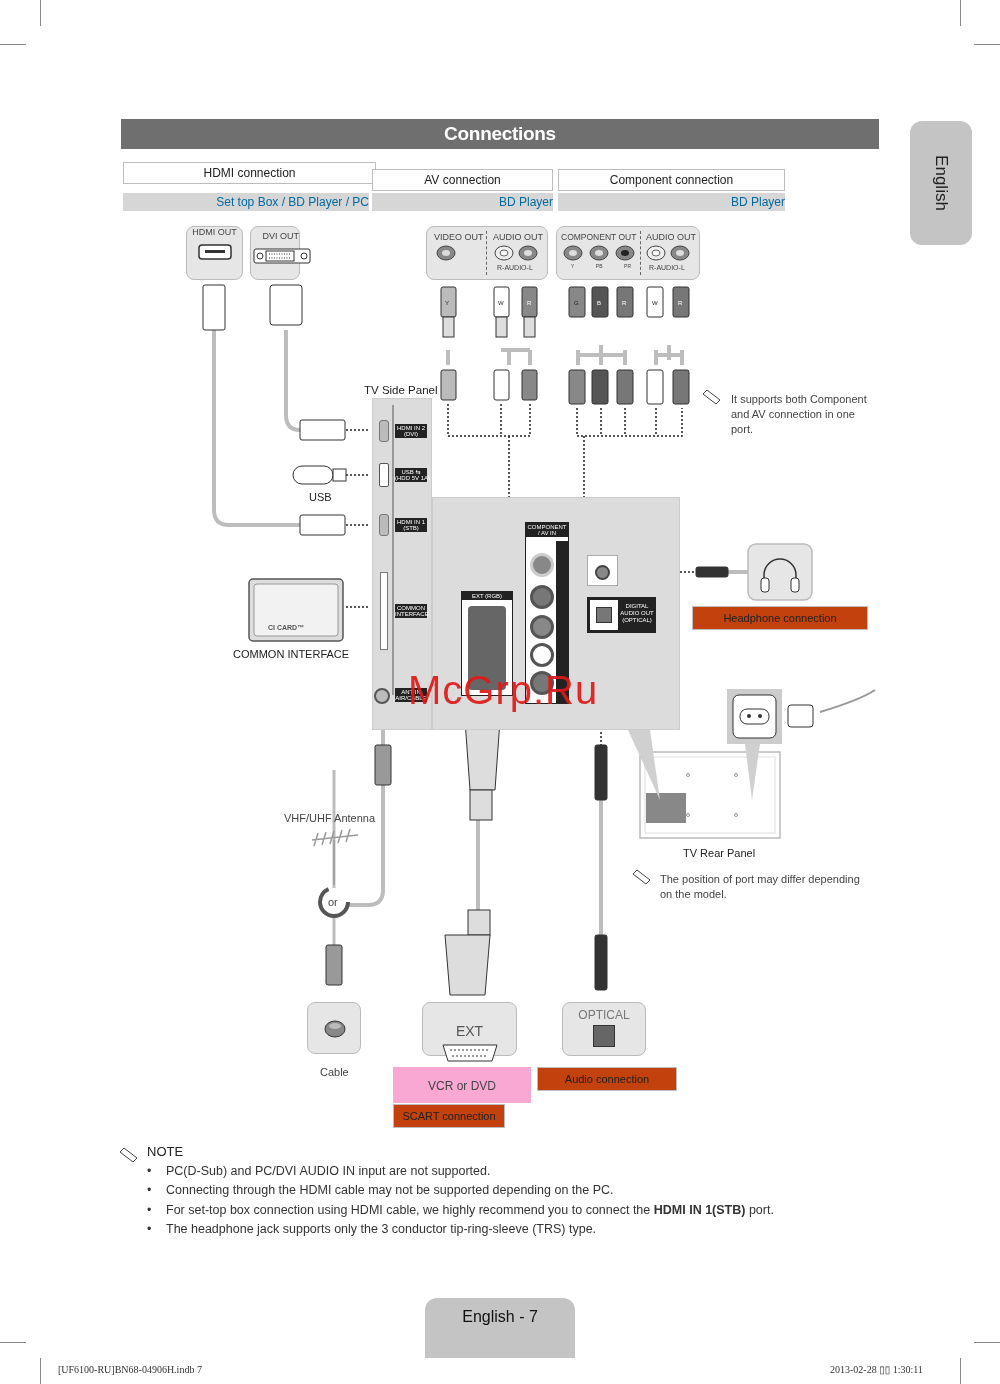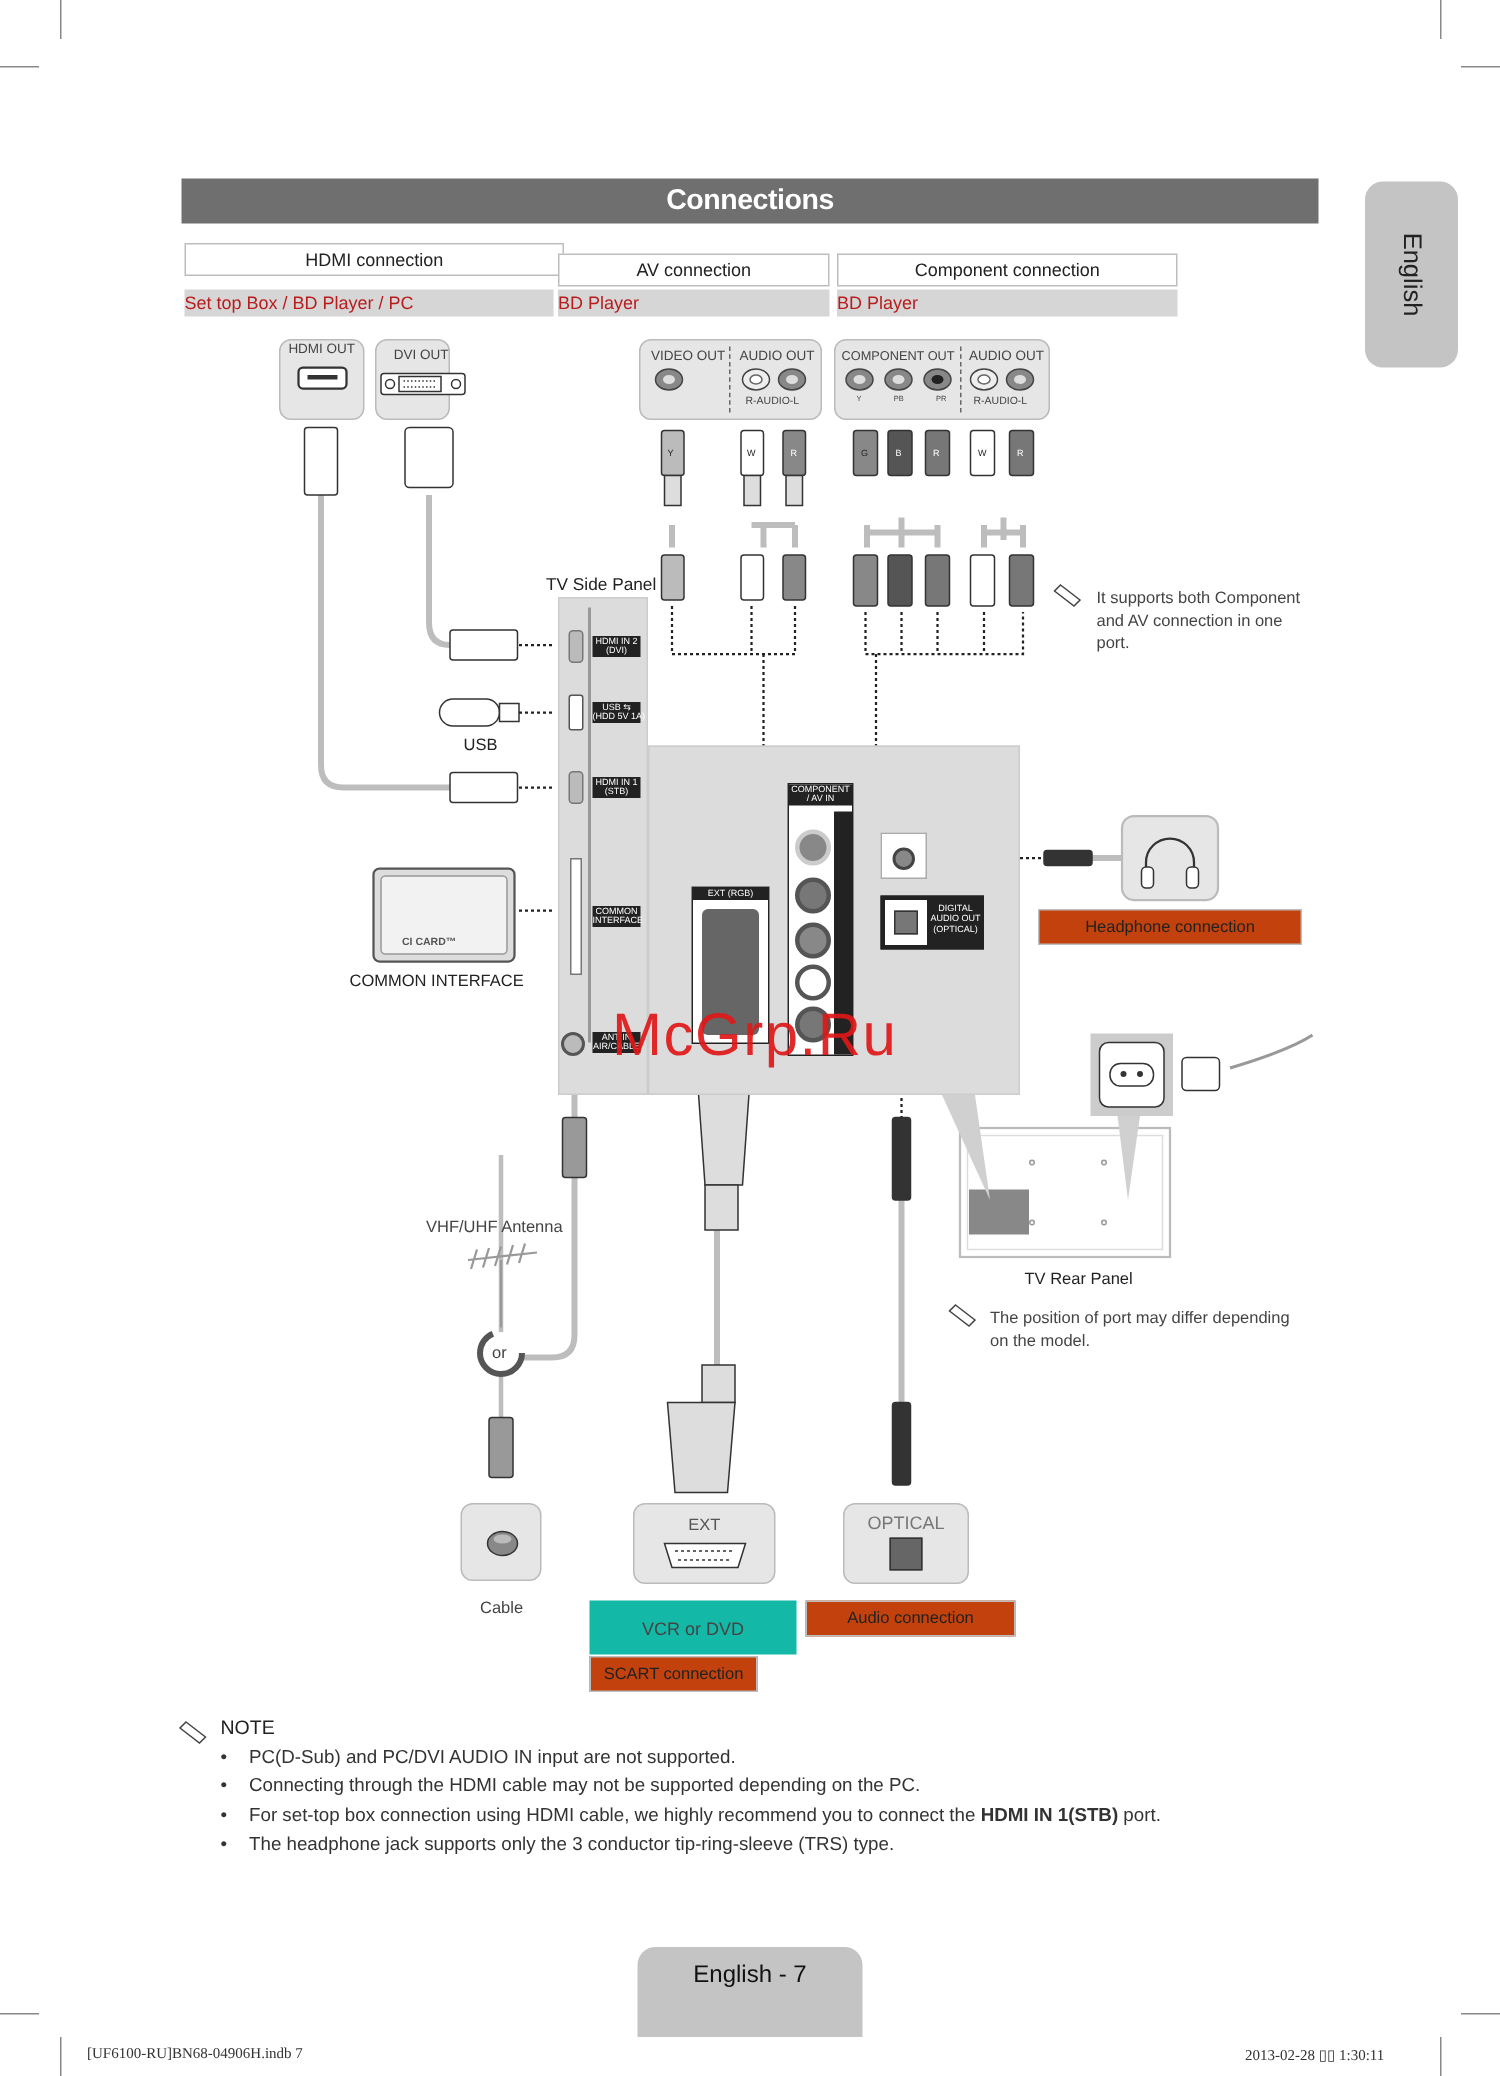--- a/index.html
+++ b/index.html
@@ -6,21 +6,21 @@
   body { width: 1000px; height: 1384px; background: #ffffff; position: relative; overflow: hidden;
          font-family: "Liberation Sans", sans-serif; color: #222; }
   .abs { position: absolute; }
   .crop { position: absolute; background: #888; }
   .title-bar { left: 121px; top: 119px; width: 758px; height: 30px; background: #6f6f6f;
                color: #fff; font-size: 19px; font-weight: bold; text-align: center; line-height: 30px; letter-spacing: -0.3px; }
   .side-tab { left: 910px; top: 121px; width: 62px; height: 124px; background: #c4c4c4; border-radius: 12px; }
   .side-tab span { position: absolute; left: 50%; top: 50%; transform: translate(-50%,-50%) rotate(90deg);
                    font-size: 17px; color: #222; white-space: nowrap; }
   .hdr-box { border: 1px solid #bdbdbd; background: #fff; font-size: 12px; text-align: center; height: 22px; line-height: 20px; }
-  .sub-box { background: #d6d6d6; font-size: 12px; color: #b91c1c; text-align: left; height: 18px; line-height: 18px; }
+  .sub-box { background: #d6d6d6; font-size: 12px; color: #0369a1; text-align: right; height: 18px; line-height: 18px; }
   .port-box { border: 1.5px solid #bbb; border-radius: 8px; background: #e6e6e6; font-size: 9px; color: #444; }
   .panel-side { left: 372px; top: 398px; width: 60px; height: 332px; background: #dcdcdc; border: 1.5px solid #ccc; }
   .panel-rear { left: 432px; top: 497px; width: 248px; height: 233px; background: #dcdcdc; border: 1.5px solid #ccc; }
   .blk-label { background: #222; color: #fff; font-size: 6px; line-height: 6px; text-align: center; padding: 1px 0; }
   .lbl { font-size: 11px; color: #222; }
   .note-txt { font-size: 11px; color: #444; line-height: 15px; }
   .notes { left: 121px; top: 1144px; width: 720px; }
   .notes .head { font-size: 13px; display: flex; align-items: center; gap: 4px; }
   .notes ul { list-style: none; margin-top: 3px; }
   .notes li { font-size: 12.5px; color: #333; line-height: 19.3px; padding-left: 45px; position: relative; }
@@ -327,33 +327,33 @@
 <div class="abs note-txt" style="left:660px;top:872px;width:200px">The position of port may differ depending on the model.</div>
 
 <div class="abs bottom-box" style="left:307px;top:1002px;width:54px;height:52px">
   <svg class="abs" style="left:14px;top:16px" width="26" height="20">
       <ellipse cx="13" cy="10" rx="10" ry="8" fill="#888" stroke="#333"></ellipse>
       <ellipse cx="13" cy="7" rx="6" ry="3" fill="#bbb"></ellipse>
     </svg>
 </div>
 <div class="abs lbl" style="left:320px;top:1066px;color:#444">Cable</div>
 <div class="abs bottom-box" style="left:422px;top:1002px;width:95px;height:54px;text-align:center">
-  <div style="font-size:11px;color:#555;margin-top:8px">EXT</div>
+  <div style="font-size:14px;color:#555;margin-top:20px">EXT</div>
   <svg width="60" height="22" style="margin-top:3px">
       <path d="M3 3 H57 L52 19 H8 Z" fill="#fff" stroke="#333"></path>
       <line x1="10" y1="8" x2="50" y2="8" stroke="#333" stroke-dasharray="2 2"></line>
       <line x1="12" y1="14" x2="48" y2="14" stroke="#333" stroke-dasharray="2 2"></line>
     </svg>
 </div>
 <div class="abs bottom-box" style="left:562px;top:1002px;width:84px;height:54px;text-align:center">
   <div style="font-size:12px;color:#777;margin-top:5px">OPTICAL</div>
   <div style="width:22px;height:22px;background:#666;border:1px solid #333;margin:3px auto 0"></div>
 </div>
 
-<div class="abs" style="left:393px;top:1067px;width:138px;height:36px;background:#14b8a6;font-size:12px;color:#444;text-align:center;line-height:38px">VCR or DVD</div>
+<div class="abs" style="left:393px;top:1067px;width:138px;height:36px;background:#f9a8d4;font-size:12px;color:#444;text-align:center;line-height:38px">VCR or DVD</div>
 <div class="abs conn-label" style="left:393px;top:1104px;width:112px;height:24px;line-height:22px">SCART connection</div>
 <div class="abs conn-label" style="left:537px;top:1067px;width:140px;height:24px;line-height:22px">Audio connection</div>
 
 <div class="abs watermark">McGrp.Ru</div>
 
 <div class="abs notes">
   <div class="head">
     <span style="width:22px"></span>
     <span>NOTE</span>
   </div>

